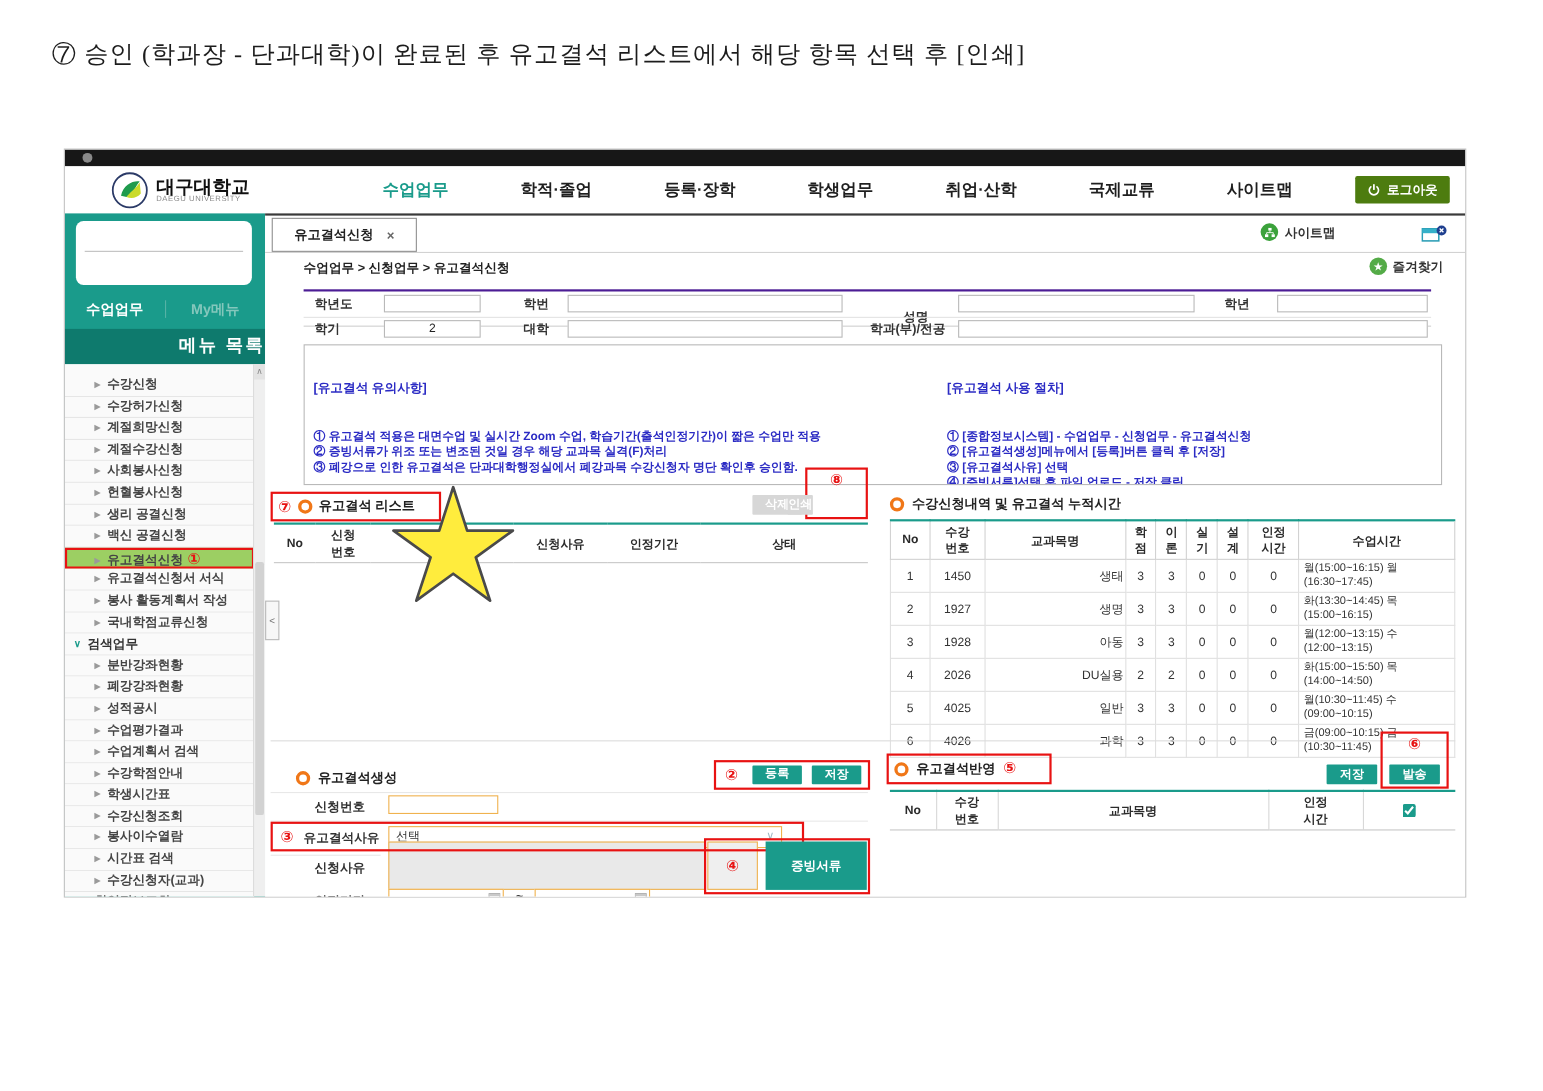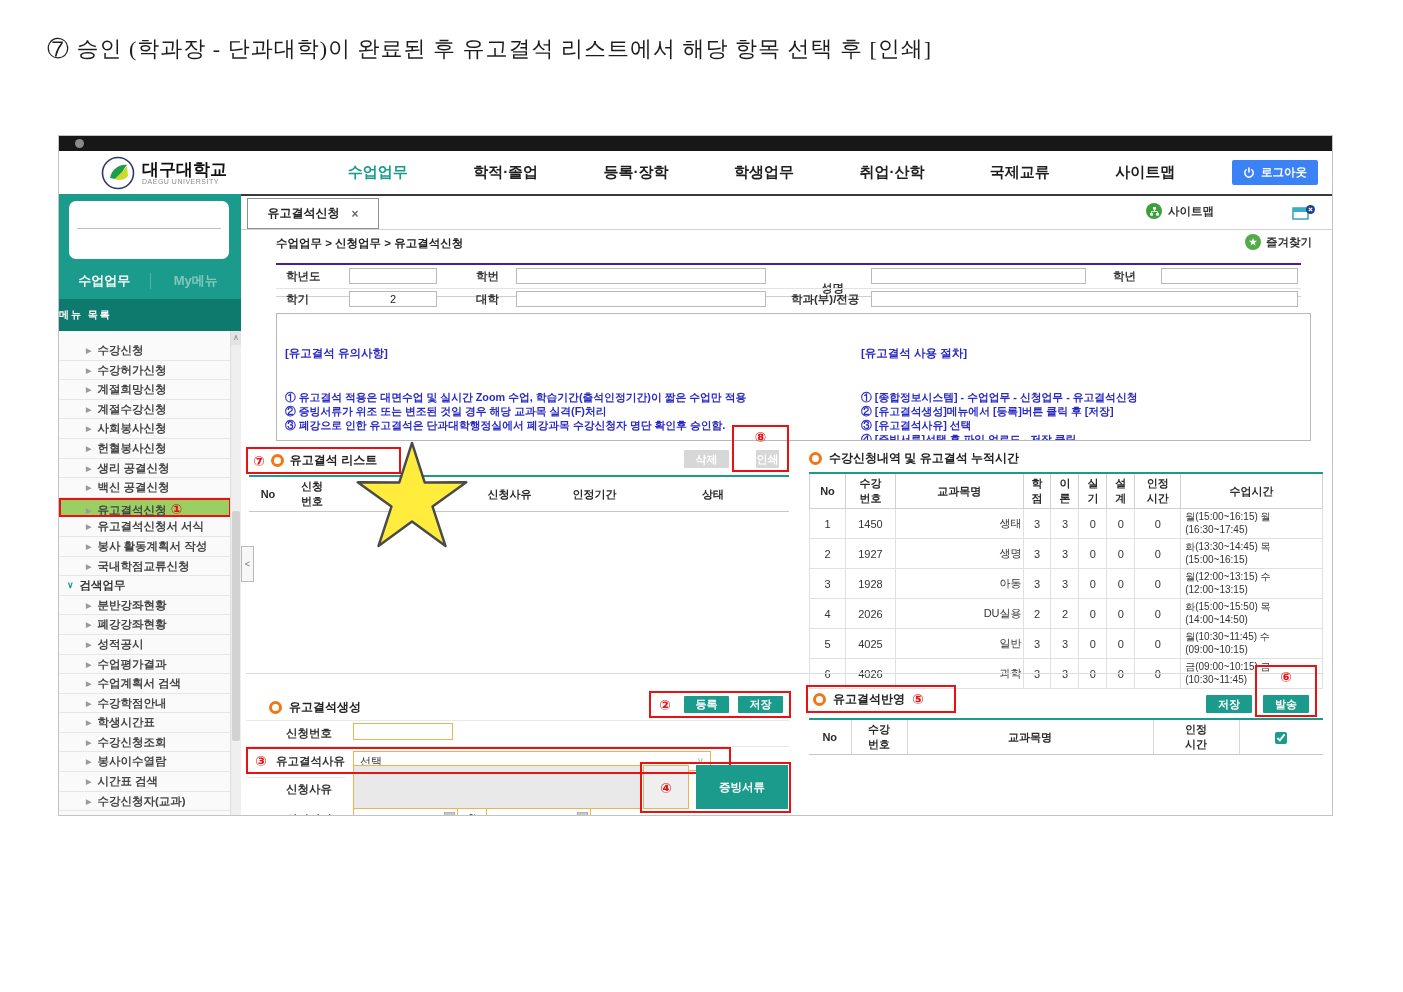--- a/index.html
+++ b/index.html
@@ -10,31 +10,31 @@
   .chrome{height:15px;background:#171717;position:relative;}
   .chrome-dot{position:absolute;left:16px;top:3px;width:9px;height:9px;border-radius:50%;background:#8a8a8a;}
 
   .app-header{height:43px;background:#fff;display:flex;align-items:center;}
   .logo{display:flex;align-items:center;gap:7px;margin-left:42px;width:190px;flex-shrink:0;}
   .logo-text .kr{font-size:17px;font-weight:bold;color:#101010;line-height:17px;}
   .logo-text .en{font-size:7px;color:#8a8a8a;letter-spacing:.5px;}
   .nav{flex:1;display:flex;justify-content:space-around;align-items:center;padding:0 24px;}
   .nav-item{font-size:15px;font-weight:bold;color:#1f1f1f;cursor:pointer;white-space:nowrap;}
   .nav-item.active{color:#1a9b8b;}
-  .logout-btn{display:flex;align-items:center;gap:6px;background:#3b82f6;color:#fff;font-size:11.5px;font-weight:bold;padding:5px 11px;border-radius:2px;margin-right:14px;cursor:pointer;white-space:nowrap;}
+  .logout-btn{display:flex;align-items:center;gap:6px;background:#4d7c0f;color:#fff;font-size:11.5px;font-weight:bold;padding:5px 11px;border-radius:2px;margin-right:14px;cursor:pointer;white-space:nowrap;}
 
   .app-body{display:flex;height:623px;position:relative;}
   .sidebar{width:182px;background:#1a9b8b;position:relative;flex-shrink:0;}
   .user-box{position:absolute;left:10px;top:7px;width:160px;height:58px;background:#fff;border-radius:7px;}
   .user-box::after{content:"";position:absolute;left:8px;right:8px;top:27px;border-top:1px solid #bfbfbf;}
   .sidebar-tabs{position:absolute;top:72px;left:0;right:0;height:30px;display:flex;align-items:center;}
   .side-tab{flex:1;text-align:center;font-size:13px;font-weight:bold;color:#fff;cursor:pointer;}
   .side-tab.muted{color:#84c7bc;}
   .side-tab-div{width:1px;height:16px;background:#56b2a5;}
-  .menu-title-bar{position:absolute;top:105px;left:0;right:0;height:32px;background:#0e7a6d;color:#fff;font-size:10px;font-weight:bold;text-align:left;line-height:32px;letter-spacing:2px;}
+  .menu-title-bar{position:absolute;top:105px;left:0;right:0;height:32px;background:#0e7a6d;color:#fff;font-size:16px;font-weight:bold;text-align:right;line-height:32px;letter-spacing:2px;}
   .menu-list{position:absolute;top:137px;bottom:0;left:0;right:10px;background:#fafafa;overflow:hidden;padding-top:10px;box-sizing:border-box;}
   .menu-item{height:19.6px;line-height:18.5px;box-sizing:border-box;padding-left:27px;font-size:11.5px;font-weight:bold;color:#454545;border-bottom:1px solid #e6e6e6;background:#fafafa;cursor:pointer;white-space:nowrap;}
   .menu-item .arrow{font-size:7px;color:#9a9a9a;margin-right:6px;vertical-align:1px;}
   .menu-item.section{padding-left:8px;color:#333;}
   .menu-item.section .arrow{color:#1a9b8b;font-size:9px;}
   .menu-item.highlighted{background:#9ccf63;border:2px solid #e81212;padding-left:25px;}
   .menu-item .ann{margin-left:4px;}
   .ann{color:#e81212;font-weight:bold;font-size:14px;font-family:"DejaVu Sans",sans-serif;}
   .menu-scroll{position:absolute;top:137px;bottom:0;right:0;width:10px;background:#efefef;border-left:1px solid #dcdcdc;}
   .menu-scroll .up{display:block;text-align:center;font-size:8px;color:#8b8b8b;height:14px;line-height:14px;background:#e3e3e3;cursor:pointer;}
@@ -253,21 +253,21 @@
       </div>
 
       <div class="red-box" style="left:5px;top:251px;width:155px;height:27px;">
         <div class="list-header-box" style="height:23px;">
           <span class="ann">⑦</span>
           <span class="bullet"></span>
           <span class="sec-title">유고결석 리스트</span>
         </div>
       </div>
       <span class="btn gray" style="left:443px;top:254px;width:45px;">삭제</span>
-      <span class="btn gray" style="left:515px;top:254px;width:23px;">인쇄</span>
+      <span class="btn gray" style="left:475px;top:254px;width:23px;">인쇄</span>
       <div class="red-box" style="left:491px;top:229px;width:57px;height:47px;">
         <span class="ann ann-center">⑧</span>
       </div>
       <table class="list-table">
         <colgroup>
             <col style="width:38px">
             <col style="width:50px">
             <col style="width:130px">
             <col style="width:85px">
             <col style="width:85px">
@@ -396,21 +396,21 @@
 
       <div class="mid-divider"></div>
 
       <div class="create-header">
         <span class="bullet"></span>
         <span class="sec-title">유고결석생성</span>
       </div>
       <div class="red-box" style="left:408px;top:495px;width:142px;height:27px;">
         <span class="ann" style="position:absolute;left:8px;top:4px;">②</span>
       </div>
-      <span class="btn teal" style="left:443px;top:500px;width:45px;height:17px;line-height:17px;">등록</span>
+      <span class="btn teal" style="left:443px;top:500px;width:45px;height:17px;line-height:17px;font-family:Liberation Mono, monospace;">등록</span>
       <span class="btn teal" style="left:497px;top:500px;width:45px;height:17px;line-height:17px;">저장</span>
 
       <div class="row-line" style="top:524px;"></div>
       <span class="c-label" style="left:45px;top:530px;">신청번호</span>
       <input class="orange-input" style="left: 112px; top: 527px; width: 100px; height: 17px;">
       <div class="row-line" style="top:550px;"></div>
 
       <div class="red-box" style="left:5px;top:551px;width:485px;height:27px;">
         <span class="ann" style="position:absolute;left:7px;top:4px;">③</span>
       </div>

